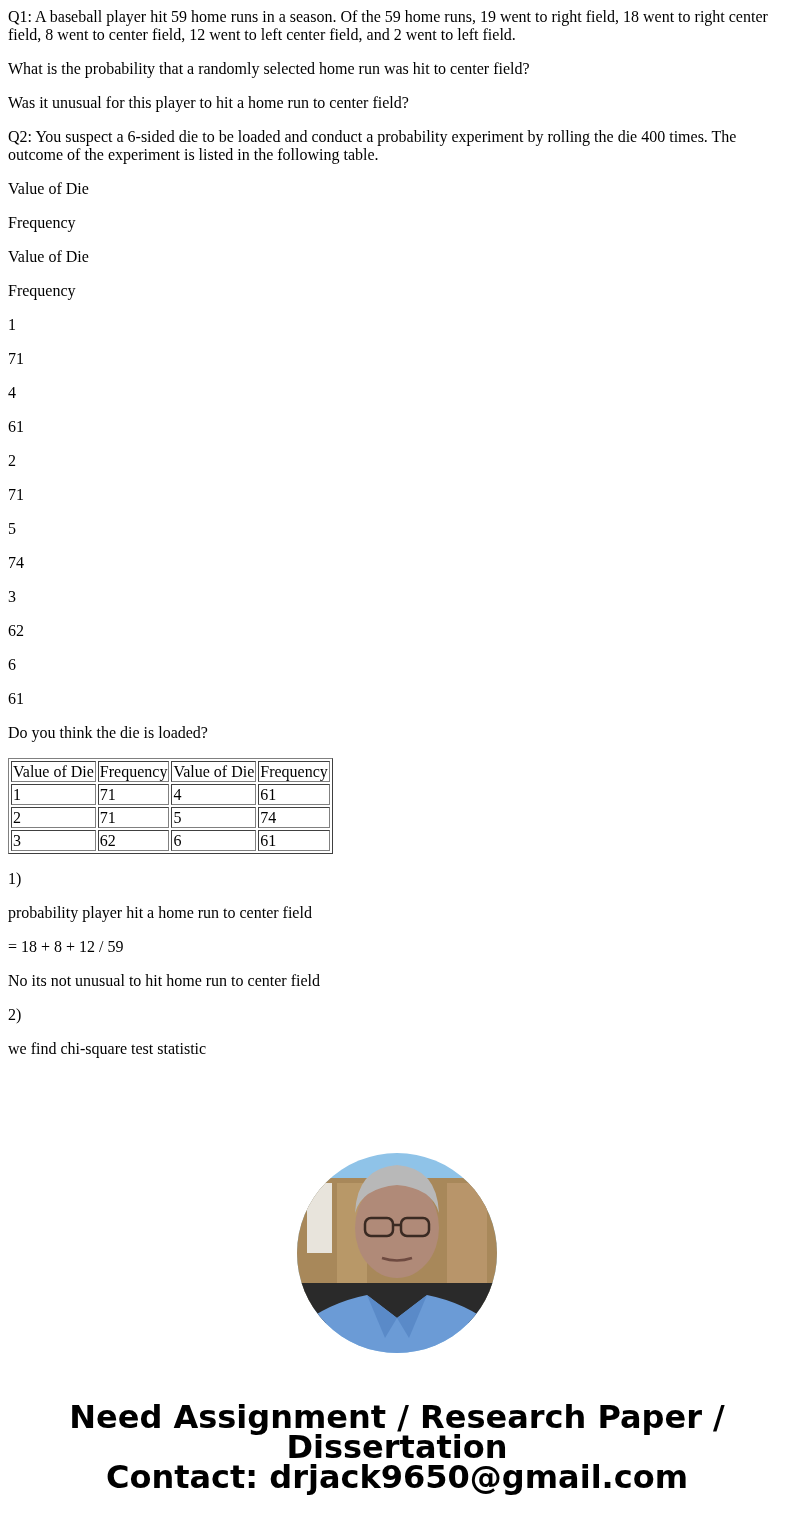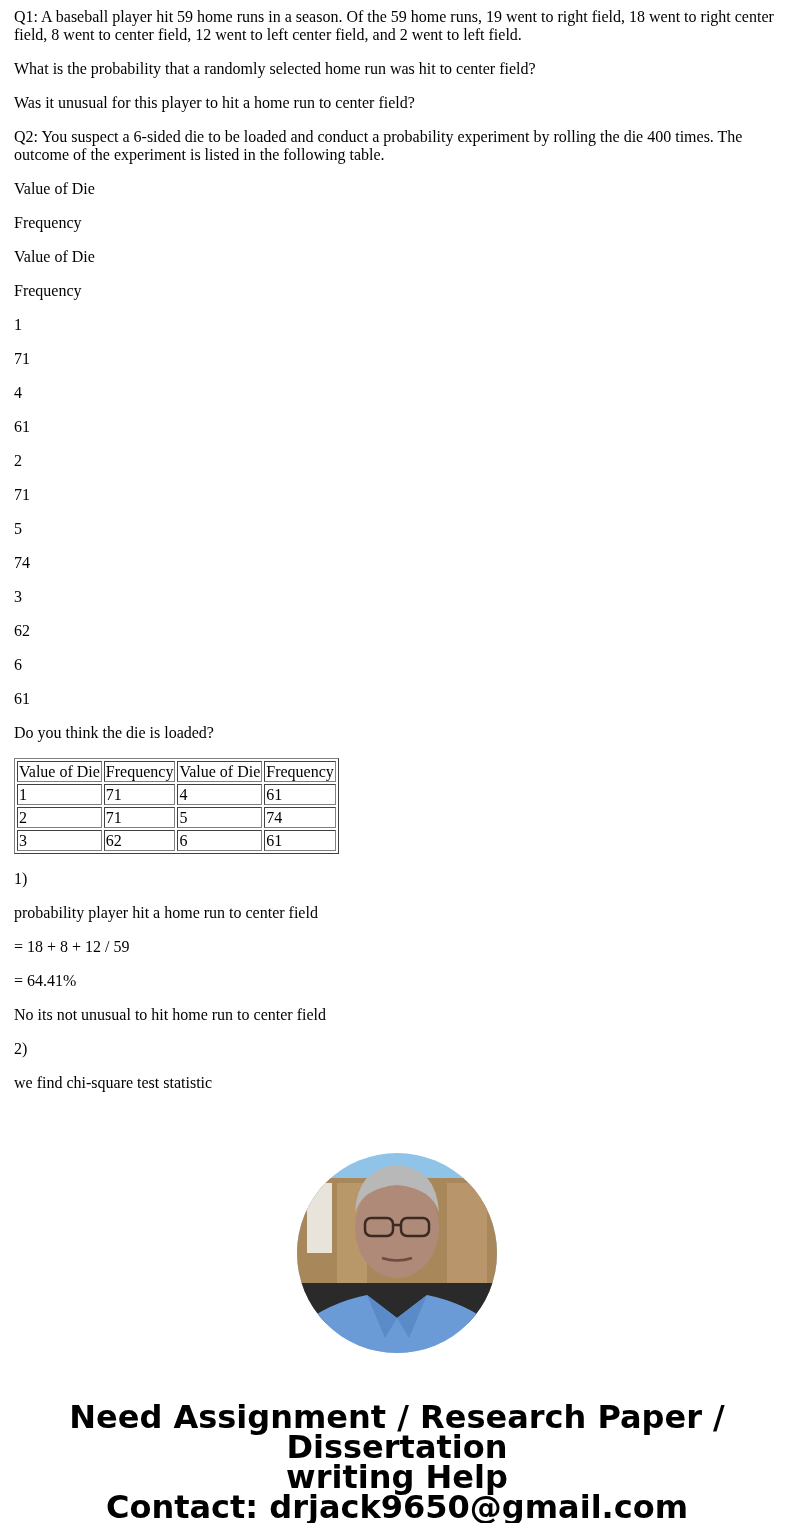--- a/index.html
+++ b/index.html
@@ -1,21 +1,21 @@
 <!DOCTYPE html>
 <html><head>
 <meta charset="utf-8">
 <style>
   html, body { margin: 0; padding: 0; background: #ffffff; }
   body {
     width: 794px; height: 1523px; position: relative; overflow: hidden;
     font-family: "Liberation Serif", serif; font-size: 16px; color: #000;
   }
   .content {
-    position: absolute; left: 14px; top: 0; width: 778px; height: 1122px; overflow: hidden;
+    position: absolute; left: 8px; top: 0; width: 778px; height: 1122px; overflow: hidden;
   }
   .content p { margin: 16px 0; line-height: 18px; }
   .content p.first { margin-top: 8px; }
   h3.solution { font-size: 18.7px; font-weight: bold; margin: 18px 0; line-height: 22px; }
   table.dice {
     border-collapse: separate; border-spacing: 2px;
     border: 1px solid #808080; border-right-color: #404040; border-bottom-color: #404040;
     margin: 0; font-size: 16px;
   }
   table.dice td {
@@ -88,21 +88,20 @@
       <td>62</td>
       <td>6</td>
       <td>61</td>
     </tr>
   </tbody>
     </table>
 
   <p>1)</p>
   <p>probability player hit a home run to center field</p>
   <p>= 18 + 8 + 12 / 59</p>
-  <p>= 64.41%</p>
   <p>No its not unusual to hit home run to center field</p>
   <p>2)</p>
   <p>we find chi-square test statistic</p>
 </div>
 
 <div class="avatar-wrap">
   <svg width="200" height="200" viewBox="0 0 200 200">
     <rect x="0" y="0" width="200" height="200" fill="#8fc3e8"></rect>
     <rect x="0" y="25" width="200" height="130" fill="#a8885a"></rect>
     <rect x="10" y="30" width="25" height="70" fill="#e8e4dc"></rect>
@@ -116,15 +115,14 @@
     <line x1="96" y1="72" x2="104" y2="72" stroke="#3a2a22" stroke-width="2.5"></line>
     <path d="M85 105 Q100 110 115 105" stroke="#6e4a40" stroke-width="2.5" fill="none"></path>
     <path d="M0 200 L0 175 Q30 150 70 142 L100 165 L130 142 Q170 150 200 175 L200 200 Z" fill="#6b9bd6"></path>
     <path d="M70 142 L100 165 L88 185 Z" fill="#5a8ac8"></path>
     <path d="M130 142 L100 165 L112 185 Z" fill="#5a8ac8"></path>
   </svg>
 </div>
 
 <div class="promo">
   <div>Need Assignment / Research Paper / Dissertation</div>
-  <div>writing Help</div>
   <div>Contact: drjack9650@gmail.com</div>
 </div>
 
 </body></html>

